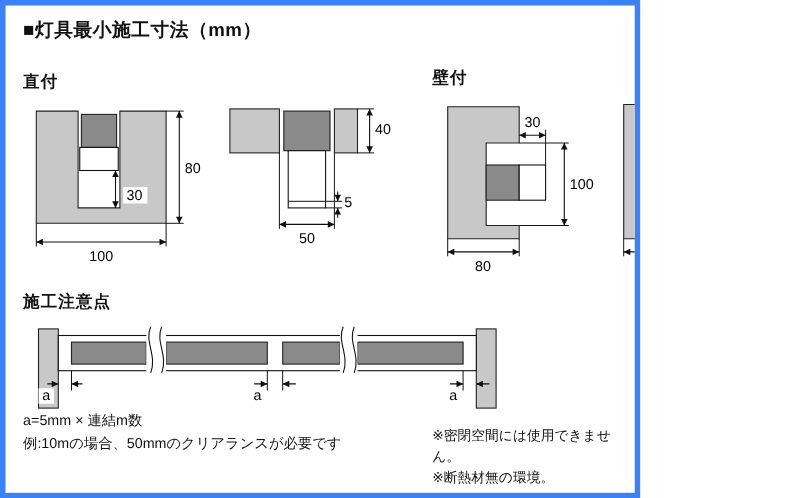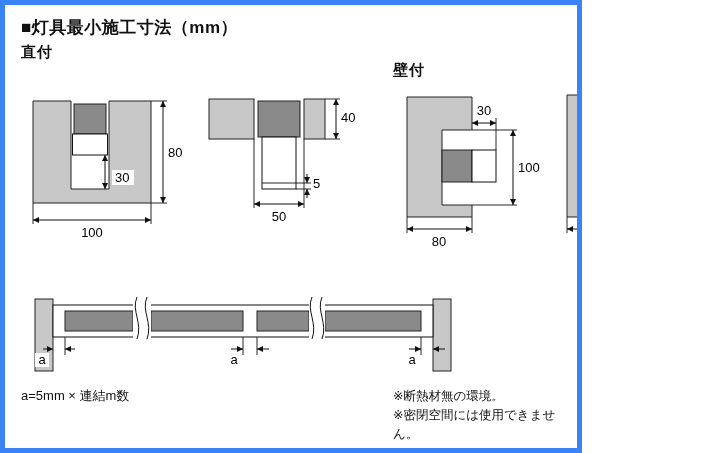--- a/index.html
+++ b/index.html
@@ -5,21 +5,21 @@
   *{margin:0;padding:0;box-sizing:border-box}
   html,body{background:#ffffff}
   .page{
     position:relative;width:582px;height:453px;background:#fff;
     border:5px solid #3b82f6;overflow:hidden;
     font-family:"Liberation Sans","DejaVu Sans",sans-serif;color:#111;
   }
   .abs{position:absolute}
   .title{left:16px;top:11px;font-size:17px;font-weight:bold;letter-spacing:.5px}
   .seclabel{font-size:15px;font-weight:bold;letter-spacing:1px}
-  .notes-left{left:16px;top:381px;font-size:13px;line-height:1.6}
+  .notes-left{left:16px;top:367px;font-size:13px;line-height:1.6}
   .notes-right{left:388px;top:382px;font-size:12.5px;line-height:1.5}
 
   svg .struct{fill:#c8c8c8;stroke:#222;stroke-width:1}
   svg .fixture{fill:#8a8a8a;stroke:#222;stroke-width:1}
   svg .lamp{fill:#ffffff;stroke:#111;stroke-width:1}
   svg .dim{stroke:#111;stroke-width:1;marker-start:url(#arw);marker-end:url(#arw)}
   svg .arr{stroke:#111;stroke-width:1;marker-end:url(#arw)}
   svg .ext{stroke:#111;stroke-width:0.9}
   svg .thin{stroke:#111;stroke-width:0.9}
   svg .brk{stroke:#111;stroke-width:1;fill:none}
@@ -34,22 +34,23 @@
   <svg width="0" height="0" style="position:absolute">
     <defs>
       <marker id="arw" viewBox="0 0 10 10" refX="10" refY="5" markerWidth="8" markerHeight="6" orient="auto-start-reverse" markerUnits="userSpaceOnUse">
         <path d="M0,0 L10,5 L0,10 Z" fill="#111"></path>
       </marker>
     </defs>
   </svg>
 
   <div class="abs title">■灯具最小施工寸法（mm）</div>
 
-  <div class="abs seclabel" style="left:16px;top:38px">直付</div>
+  <div class="abs seclabel" style="left:16px;top:60px">直付</div>
   <div class="abs seclabel" style="left:388px;top:56px">壁付</div>
+  <div class="abs seclabel" style="left:16px;top:260px">施工注意点</div>
 
   <svg class="abs" style="left:20px;top:86px" width="168" height="154" viewBox="0 0 168 154">
     <path class="struct" d="M8,10 H46 V98 H84 V10 H126 V112 H8 Z"></path>
     <rect class="fixture" x="49" y="13" width="32" height="30"></rect>
     <rect class="lamp" x="47.5" y="43" width="35" height="21"></rect>
     <g>
       <line class="ext" x1="126" y1="10" x2="142" y2="10"></line>
       <line class="ext" x1="126" y1="112" x2="142" y2="112"></line>
       <line class="dim" x1="138" y1="10" x2="138" y2="112"></line>
       <text class="dimtext" x="143" y="66">80</text>
@@ -180,20 +181,21 @@
     <g>
       <line class="ext" x1="394" y1="44" x2="394" y2="62"></line>
       <line class="arr" x1="382" y1="56" x2="394" y2="56"></line>
       <line class="arr" x1="418" y1="56" x2="406" y2="56"></line>
       <text class="dimtext" x="385" y="71" text-anchor="middle">a</text>
     </g>
   </svg>
 
   <div class="abs notes-left">
     <div>a=5mm × 連結m数</div>
+    <div>例:10mの場合、50mmのクリアランスが必要です</div>
   </div>
 
   <div class="abs notes-right">
+    <div>※密閉空間には使用できません。</div>
     <div>※断熱材無の環境。</div>
-    <div>※密閉空間には使用できません。</div>
   </div>
 
 </div>
 
 </body></html>

